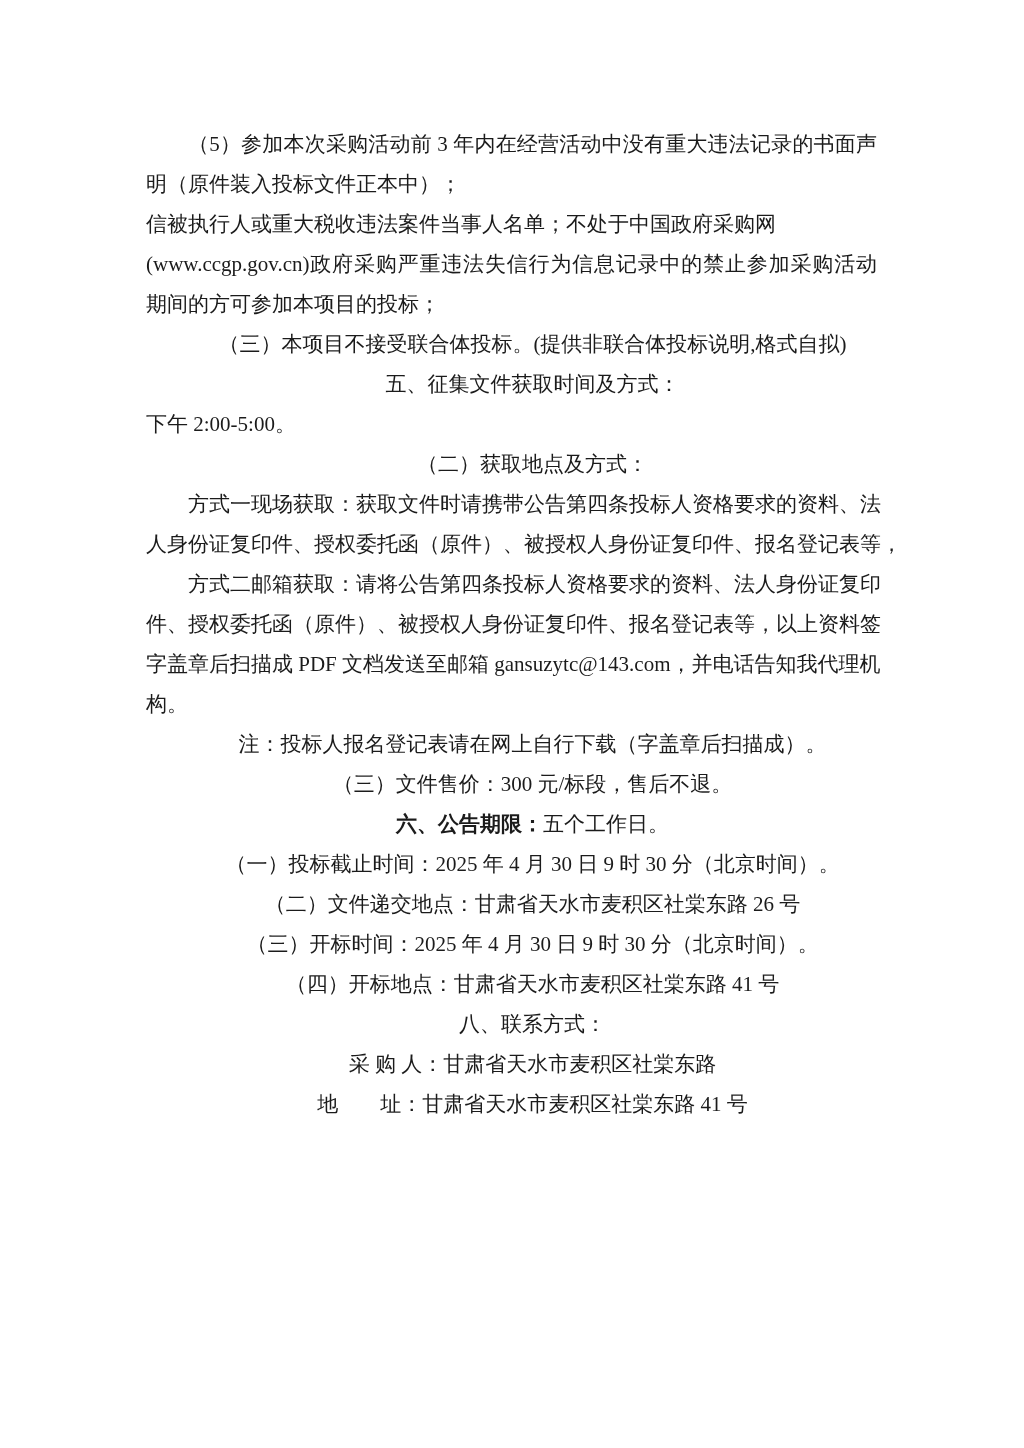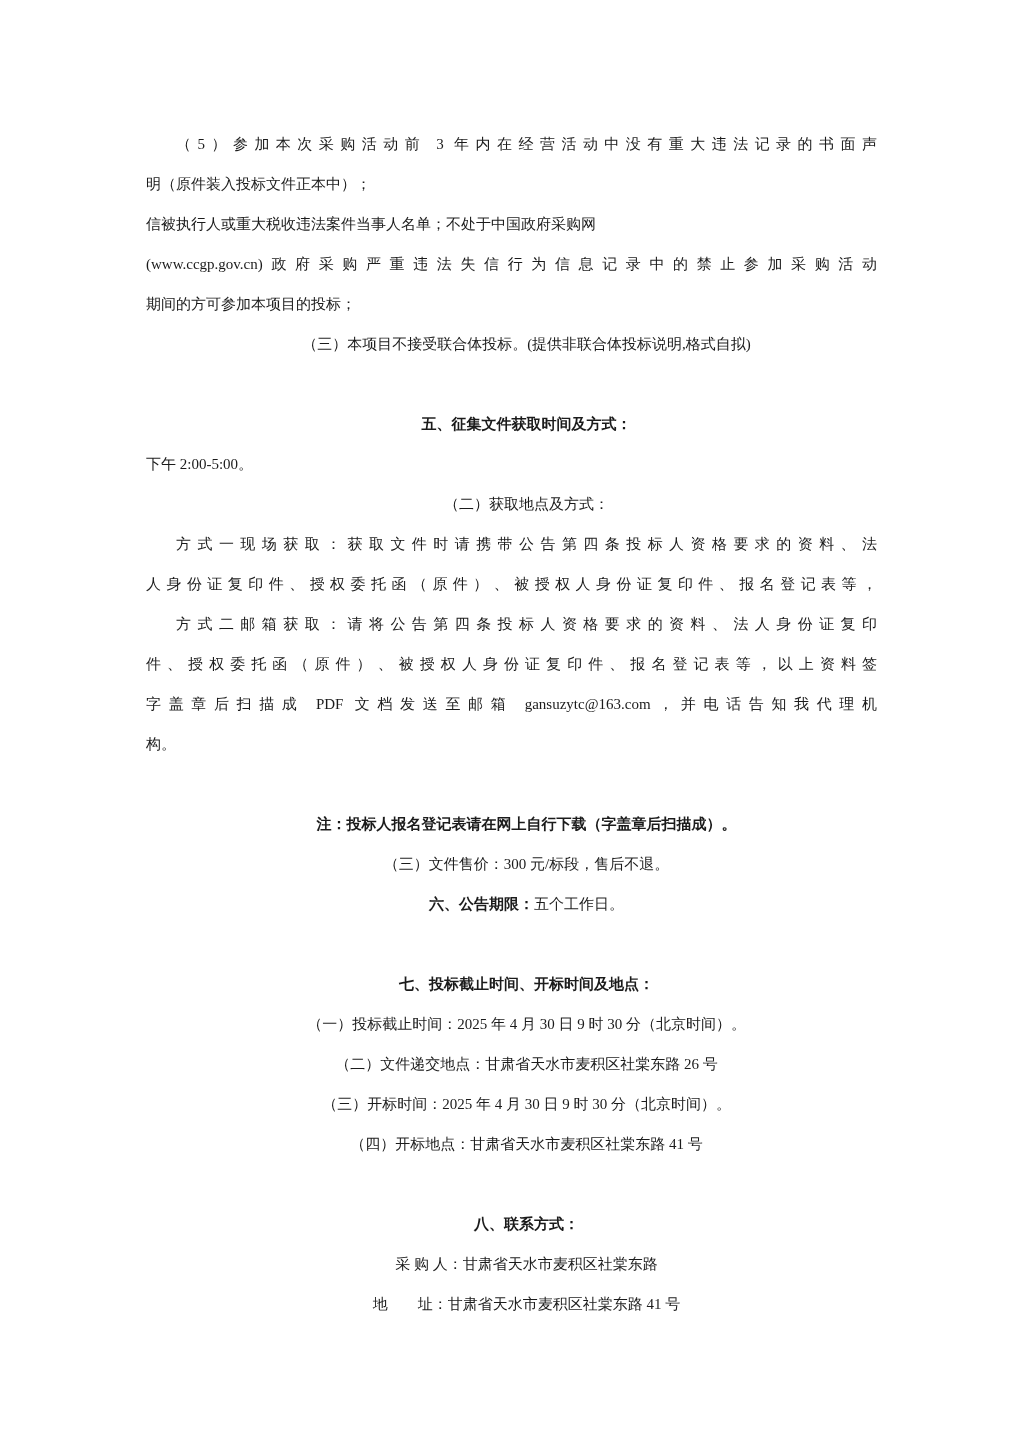--- a/index.html
+++ b/index.html
@@ -11,36 +11,36 @@
   .page {
     position: relative;
     width: 1024px; height: 1448px;
     background: #ffffff;
     overflow: hidden;
   }
   .doc {
     position: absolute;
     left: 146px; top: 124px;
     width: 731px;
-    font-size: 15px;
+    font-size: 21px;
     line-height: 40px;
     color: #1b1b1b;
     text-align: left;
   }
   .line {
     height: 40px;
     white-space: nowrap;
     overflow: visible;
   }
   .indent { text-indent: 2em; text-align: center; }
   .fill {
     text-align: justify;
     text-align-last: justify;
   }
-  .bold, .bold span { font-weight: bold; margin-top: 40px; }
+  .bold, .bold span { font-weight: normal; }
   .bold-lead { font-weight: bold; }
 </style>
 </head>
 <body>
 
 <div class="page">
   <div class="doc">
 
     <div class="line indent fill">（5）参加本次采购活动前 3 年内在经营活动中没有重大违法记录的书面声</div>
     <div class="line">明（原件装入投标文件正本中）；</div>
@@ -55,32 +55,31 @@
 
     <div class="line">下午 2:00-5:00。</div>
 
     <div class="line indent">（二）获取地点及方式：</div>
 
     <div class="line indent fill">方式一现场获取：获取文件时请携带公告第四条投标人资格要求的资料、法</div>
     <div class="line fill">人身份证复印件、授权委托函（原件）、被授权人身份证复印件、报名登记表等，</div>
 
     <div class="line indent fill">方式二邮箱获取：请将公告第四条投标人资格要求的资料、法人身份证复印</div>
     <div class="line fill">件、授权委托函（原件）、被授权人身份证复印件、报名登记表等，以上资料签</div>
-    <div class="line fill">字盖章后扫描成 PDF 文档发送至邮箱 gansuzytc@163.com，并电话告知我代理机</div>
+    <div class="line fill">字盖章后扫描成 PDF 文档发送至邮箱 gansuzytc@143.com，并电话告知我代理机</div>
     <div class="line">构。</div>
 
     <div class="line indent bold">注：投标人报名登记表请在网上自行下载（字盖章后扫描成）。</div>
 
     <div class="line indent">（三）文件售价：300 元/标段，售后不退。</div>
 
     <div class="line indent">
       <span class="bold-lead">六、公告期限：</span><span>五个工作日。</span>
     </div>
 
-    <div class="line indent bold">七、投标截止时间、开标时间及地点：</div>
 
     <div class="line indent">（一）投标截止时间：2025 年 4 月 30 日 9 时 30 分（北京时间）。</div>
     <div class="line indent">（二）文件递交地点：甘肃省天水市麦积区社棠东路 26 号</div>
     <div class="line indent">（三）开标时间：2025 年 4 月 30 日 9 时 30 分（北京时间）。</div>
     <div class="line indent">（四）开标地点：甘肃省天水市麦积区社棠东路 41 号</div>
 
     <div class="line indent bold">八、联系方式：</div>
 
     <div class="line indent">
       <span>采 购 人：</span><span>甘肃省天水市麦积区社棠东路</span>

